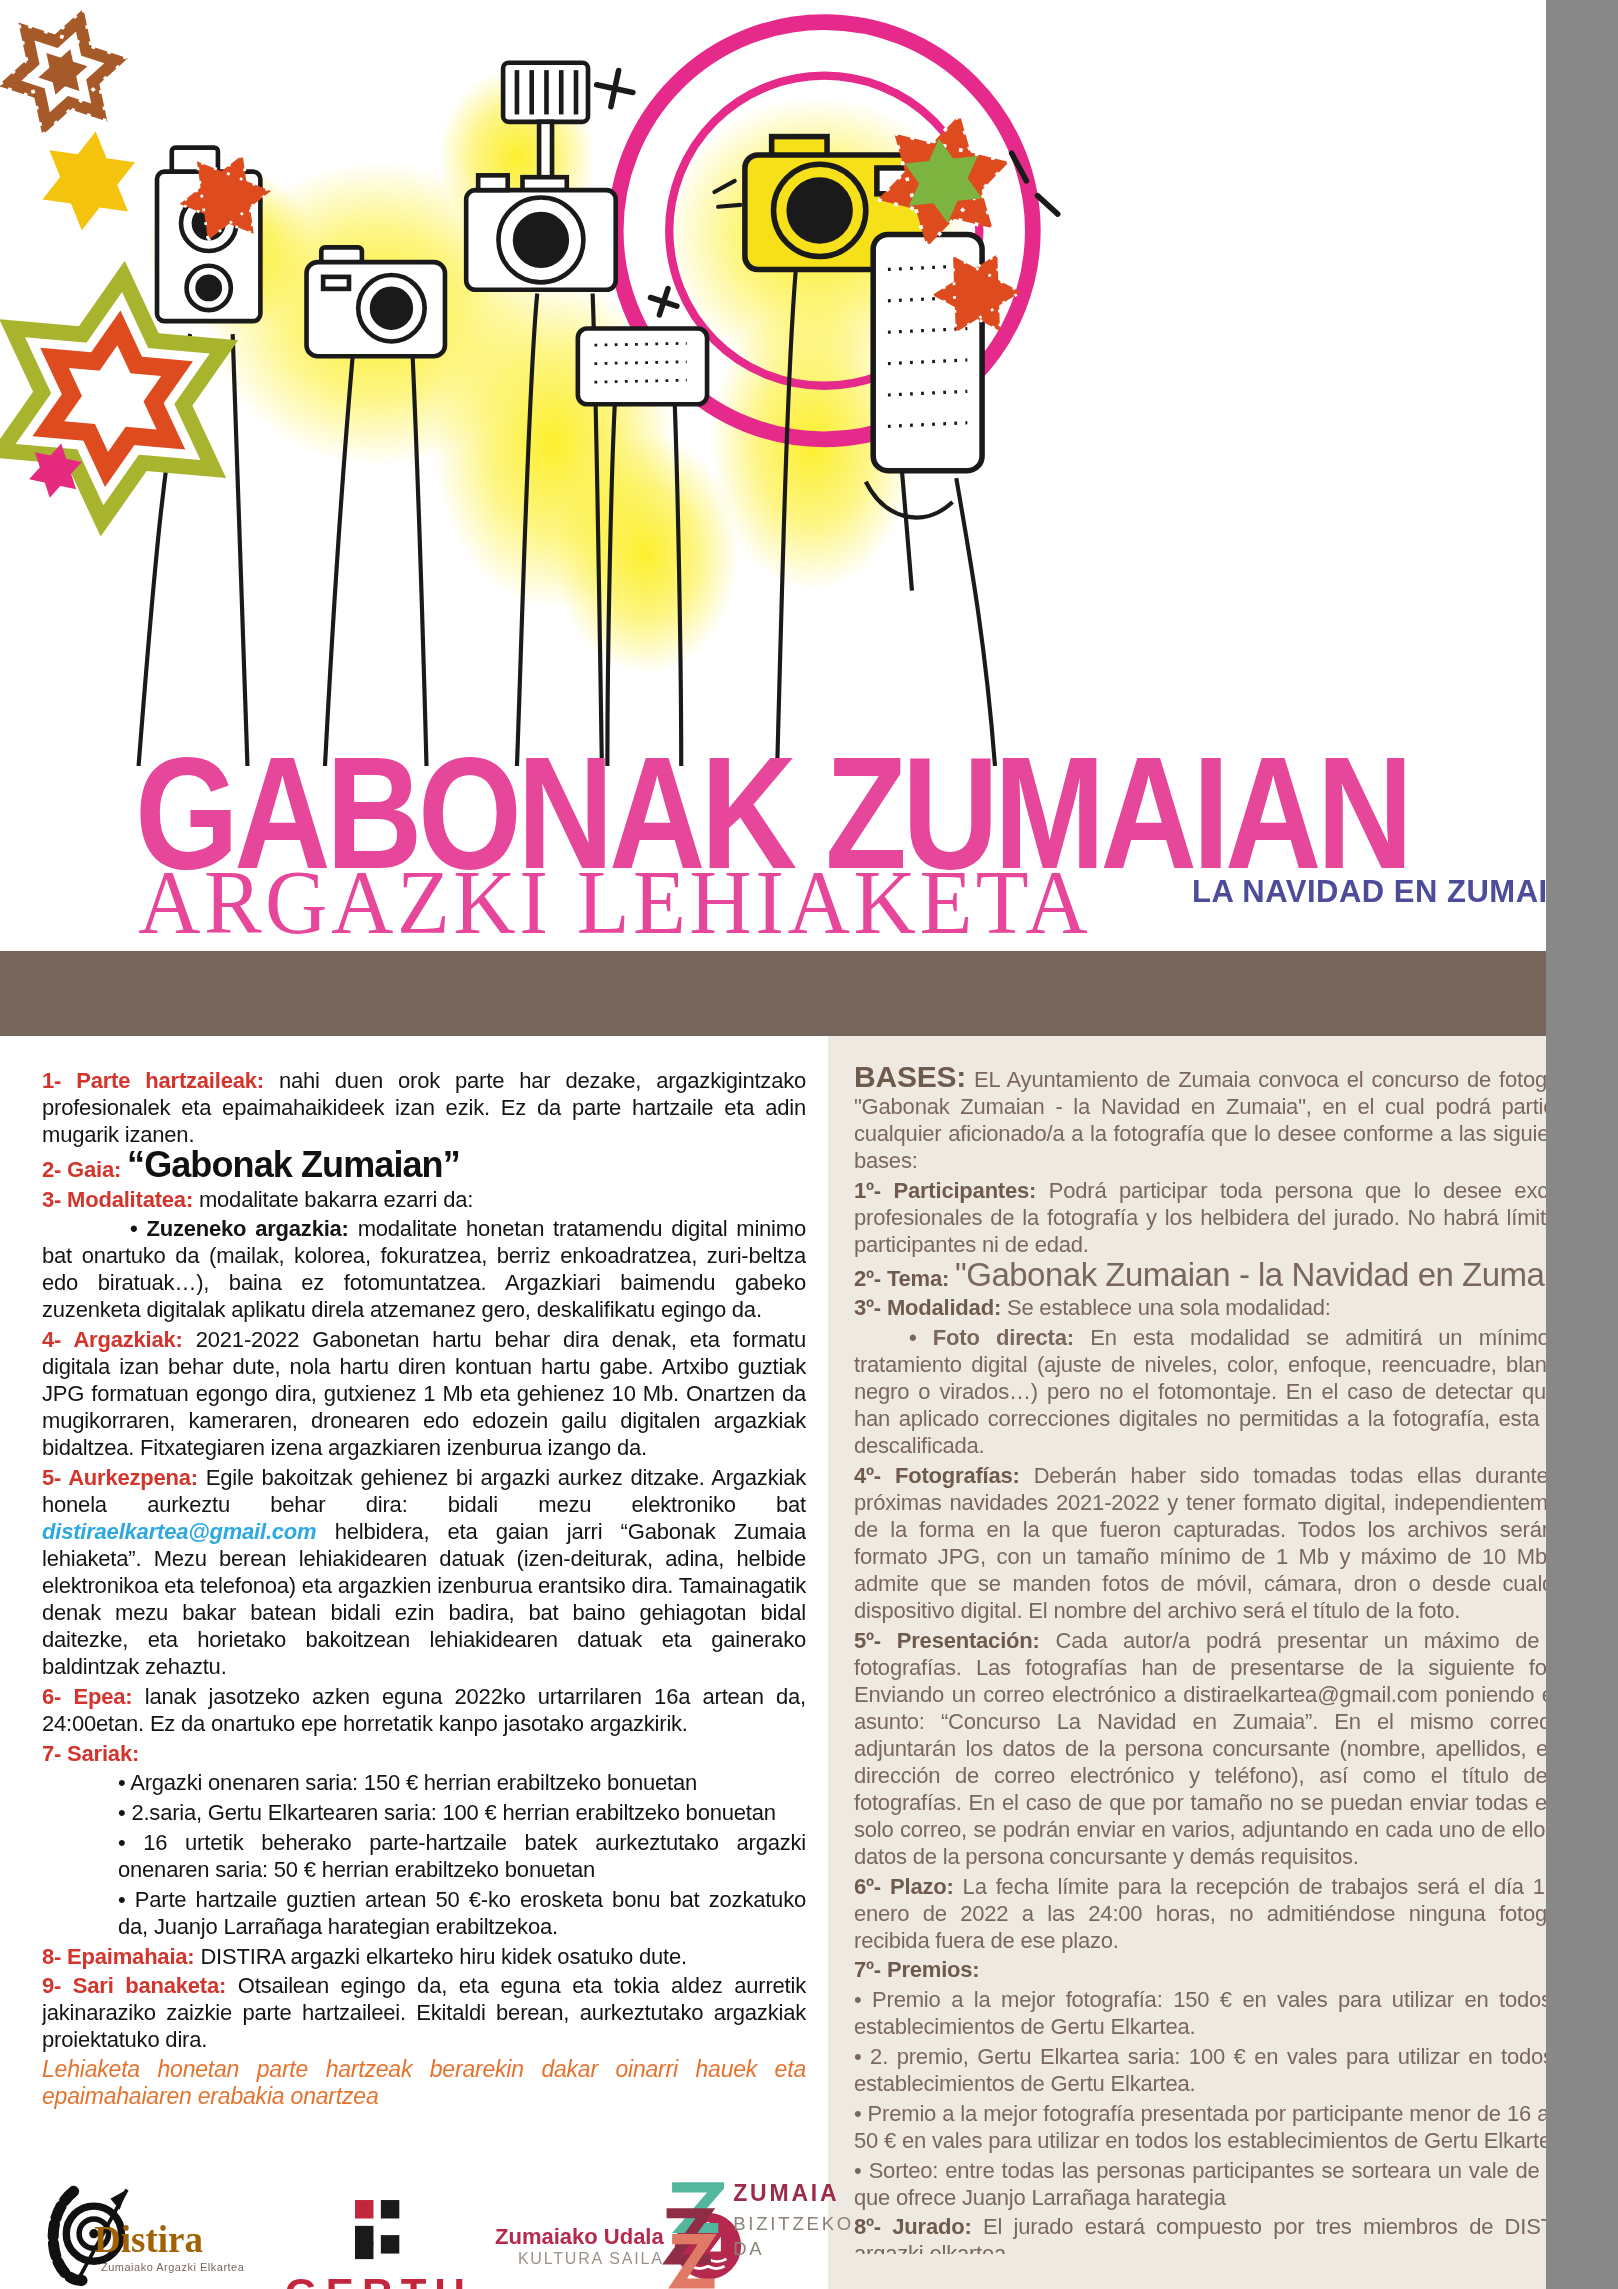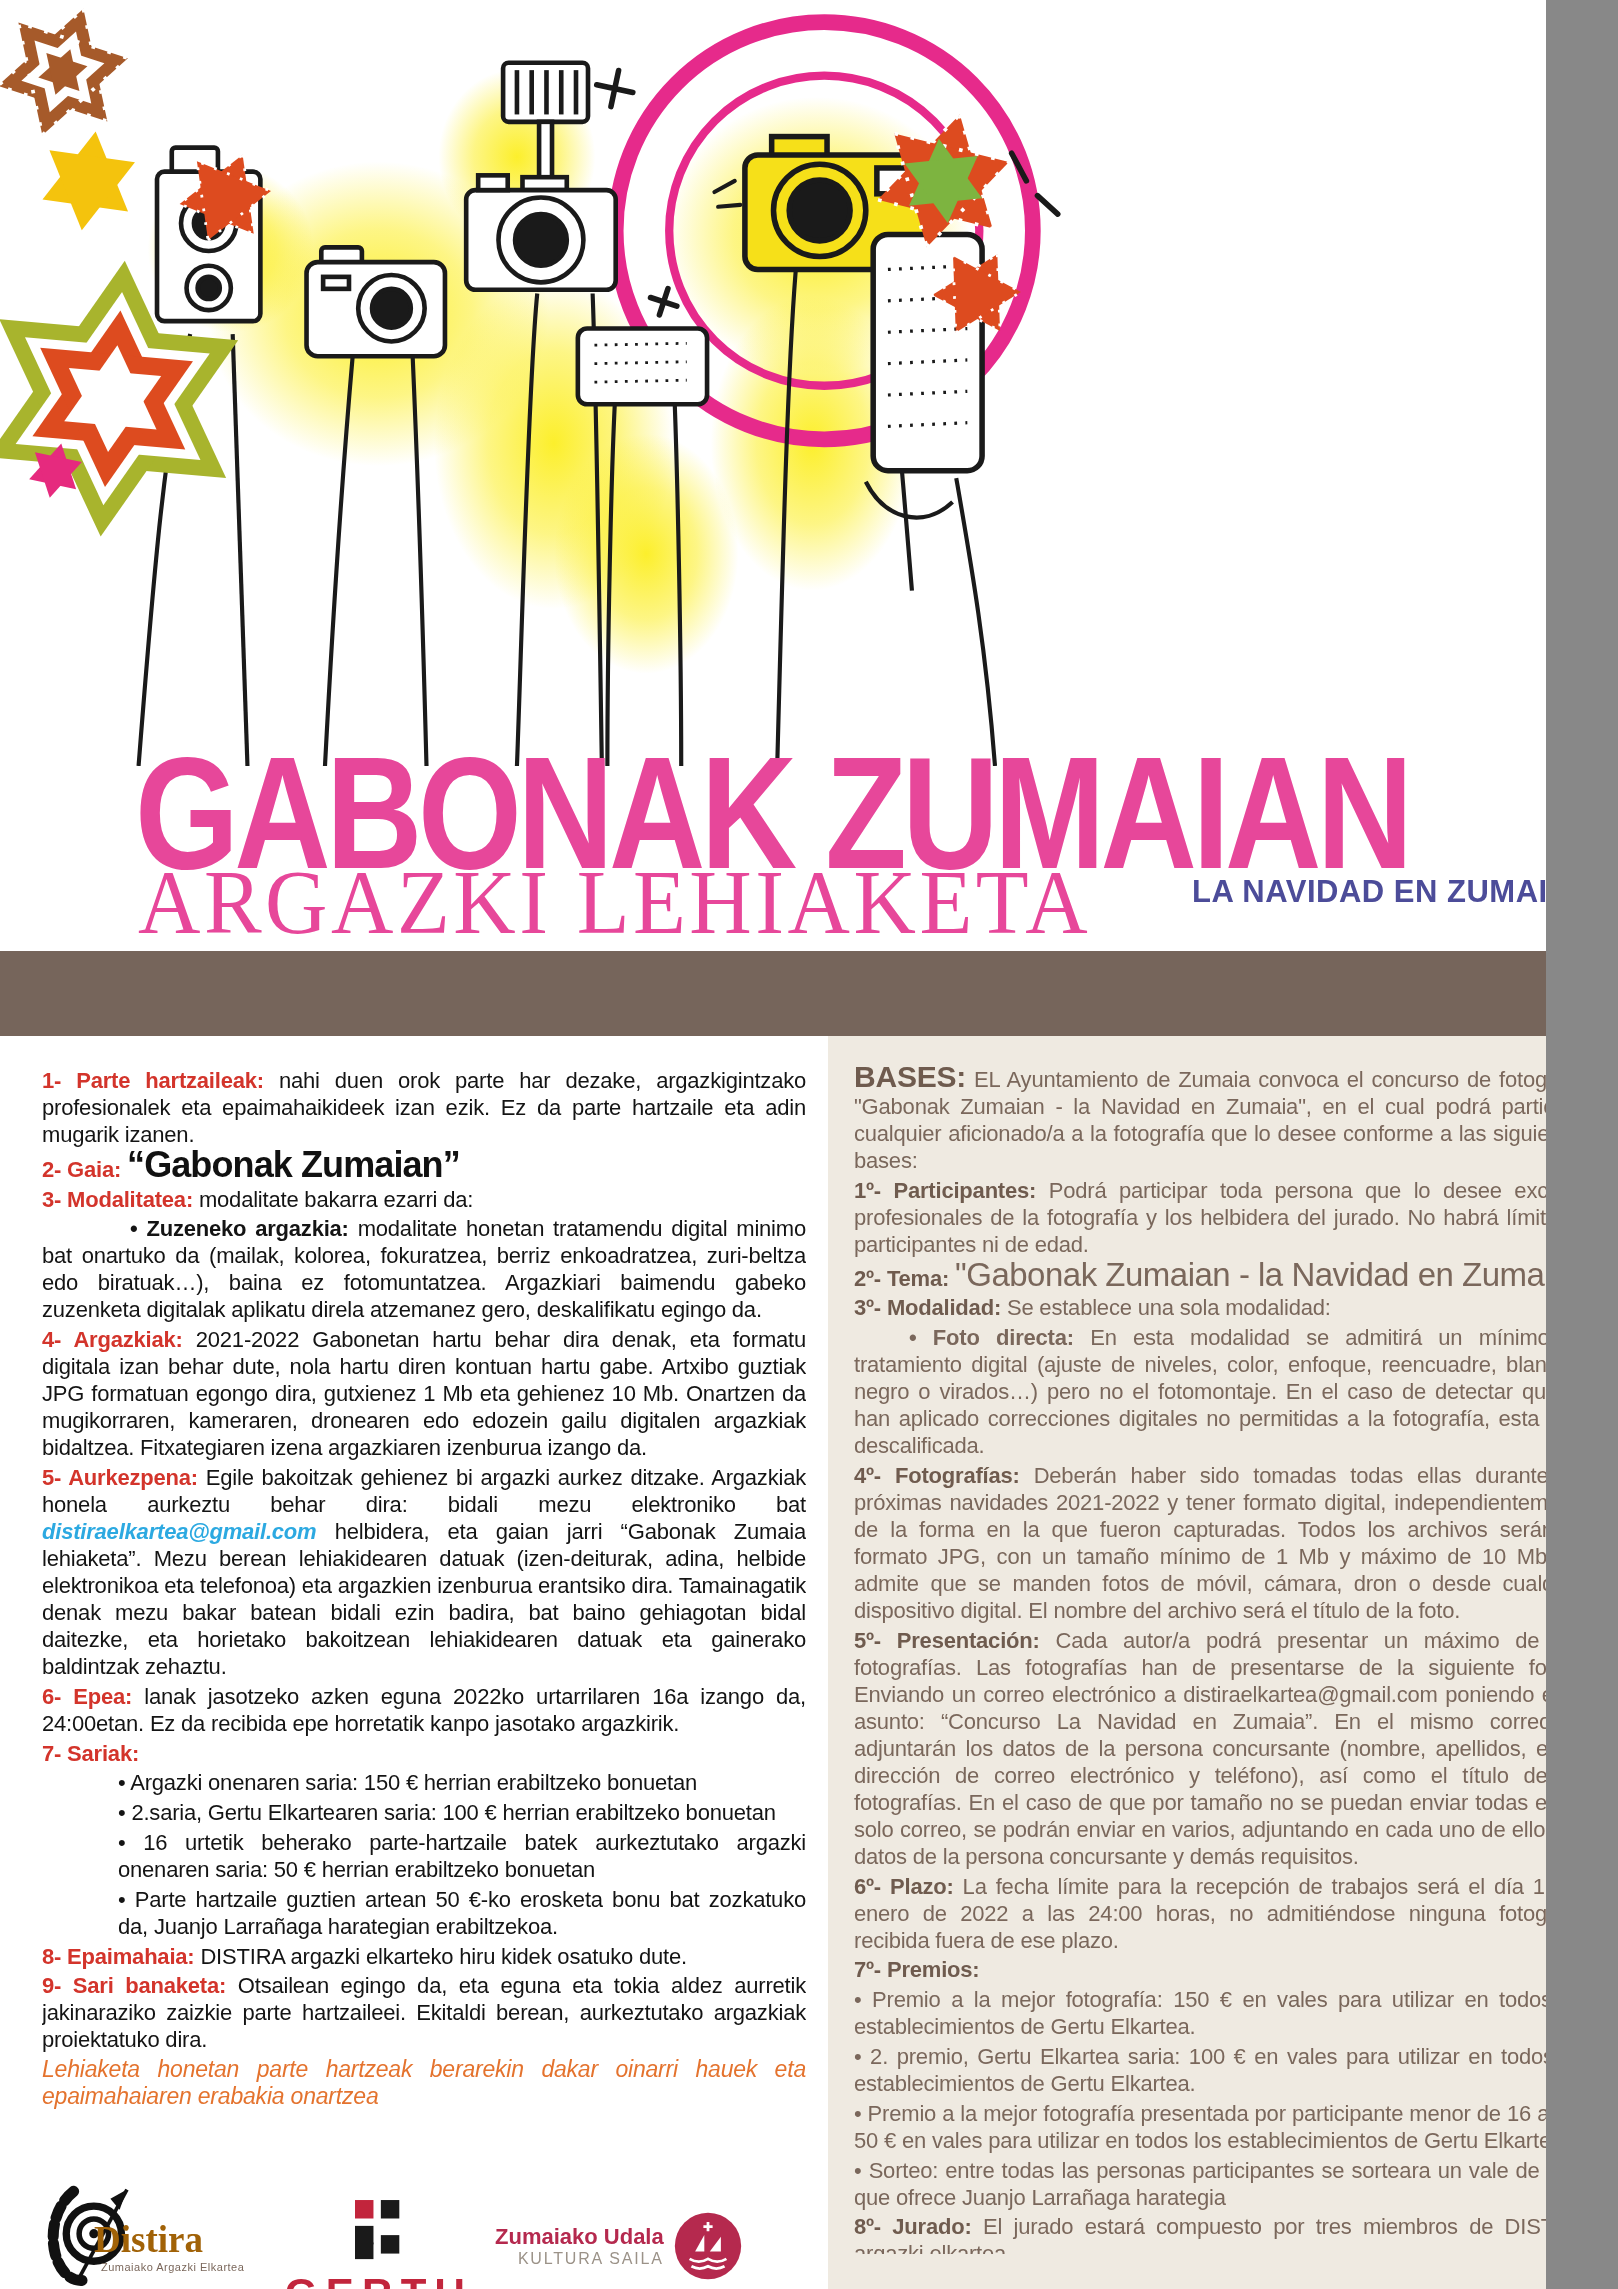--- a/index.html
+++ b/index.html
@@ -209,21 +209,21 @@
   <div class="band"></div>
   <div class="right-bg"></div>
 
   <div class="col col-l">
     <p><span class="lead-red">1- Parte hartzaileak:</span> <span>nahi duen orok parte har dezake, argazkigintzako profesionalek eta epaimahaikideek izan ezik. Ez da parte hartzaile eta adin mugarik izanen.</span></p>
     <p><span class="lead-red">2- Gaia:</span> <span class="q-big">“Gabonak Zumaian”</span></p>
     <p><span class="lead-red">3- Modalitatea:</span> <span>modalitate bakarra ezarri da:</span></p>
     <p class="hang"><b>• Zuzeneko argazkia:</b> <span>modalitate honetan tratamendu digital minimo bat onartuko da (mailak, kolorea, fokuratzea, berriz enkoadratzea, zuri-beltza edo biratuak…), baina ez fotomuntatzea. Argazkiari baimendu gabeko zuzenketa digitalak aplikatu direla atzemanez gero, deskalifikatu egingo da.</span></p>
     <p><span class="lead-red">4- Argazkiak:</span> <span>2021-2022 Gabonetan hartu behar dira denak, eta formatu digitala izan behar dute, nola hartu diren kontuan hartu gabe. Artxibo guztiak JPG formatuan egongo dira, gutxienez 1 Mb eta gehienez 10 Mb. Onartzen da mugikorraren, kameraren, dronearen edo edozein gailu digitalen argazkiak bidaltzea. Fitxategiaren izena argazkiaren izenburua izango da.</span></p>
     <p><span class="lead-red">5- Aurkezpena:</span> <span>Egile bakoitzak gehienez bi argazki aurkez ditzake. Argazkiak honela aurkeztu behar dira: bidali mezu elektroniko bat </span><span class="email">distiraelkartea@gmail.com</span><span> helbidera, eta gaian jarri “Gabonak Zumaia lehiaketa”. Mezu berean lehiakidearen datuak (izen-deiturak, adina, helbide elektronikoa eta telefonoa) eta argazkien izenburua erantsiko dira. Tamainagatik denak mezu bakar batean bidali ezin badira, bat baino gehiagotan bidal daitezke, eta horietako bakoitzean lehiakidearen datuak eta gainerako baldintzak zehaztu.</span></p>
-    <p><span class="lead-red">6- Epea:</span> <span>lanak jasotzeko azken eguna 2022ko urtarrilaren 16a izango da, 24:00etan. Ez da recibida epe horretatik kanpo jasotako argazkirik.</span></p>
+    <p><span class="lead-red">6- Epea:</span> <span>lanak jasotzeko azken eguna 2022ko urtarrilaren 16a artean da, 24:00etan. Ez da onartuko epe horretatik kanpo jasotako argazkirik.</span></p>
     <p><span class="lead-red">7- Sariak:</span></p>
     <p class="ind">• Argazki onenaren saria: 150 € herrian erabiltzeko bonuetan</p>
     <p class="ind">• 2.saria, Gertu Elkartearen saria: 100 € herrian erabiltzeko bonuetan</p>
     <p class="ind">• 16 urtetik beherako parte-hartzaile batek aurkeztutako argazki onenaren saria: 50 € herrian erabiltzeko bonuetan</p>
     <p class="ind">• Parte hartzaile guztien artean 50 €-ko erosketa bonu bat zozkatuko da, Juanjo Larrañaga harategian erabiltzekoa.</p>
     <p><span class="lead-red">8- Epaimahaia:</span> <span>DISTIRA argazki elkarteko hiru kidek osatuko dute.</span></p>
     <p><span class="lead-red">9- Sari banaketa:</span> <span>Otsailean egingo da, eta eguna eta tokia aldez aurretik jakinaraziko zaizkie parte hartzaileei. Ekitaldi berean, aurkeztutako argazkiak proiektatuko dira.</span></p>
     <p class="note-orange">Lehiaketa honetan parte hartzeak berarekin dakar oinarri hauek eta epaimahaiaren erabakia onartzea</p>
   </div>
 
@@ -280,15 +280,27 @@
     <svg width="70" height="70" viewBox="0 0 76 76">
       <circle cx="38" cy="38" r="36" fill="#B5294E"></circle>
       <path d="M38,12 l0,10 M33,17 l10,0" stroke="#fff" stroke-width="3"></path>
       <path d="M24,44 L34,26 L34,44 Z" fill="#fff"></path>
       <path d="M40,44 L52,28 L52,44 Z" fill="#fff"></path>
       <path d="M18,52 q10,6 20,0 q10,6 20,0" fill="none" stroke="#fff" stroke-width="3"></path>
       <path d="M20,60 q9,5 18,0 q9,5 18,0" fill="none" stroke="#fff" stroke-width="3"></path>
     </svg>
   </div>
 
+  <div class="logo lg-zumaia">
+    <svg width="65" height="109" viewBox="0 0 70 118">
+      <path d="M14 8 H64 L26 52 H64" fill="none" stroke="#53B79E" stroke-width="11"></path>
+      <path d="M8 36 H50 L14 86 H56" fill="none" stroke="#8E2D43" stroke-width="11"></path>
+      <path d="M14 64 H52 L20 112 H60" fill="none" stroke="#E07A67" stroke-width="11"></path>
+    </svg>
+    <div>
+      <div class="l1">ZUMAIA</div>
+      <div class="l2">BIZITZEKO</div>
+      <div class="l3">DA</div>
+    </div>
+  </div>
 
 </div>
 
 
 </body></html>

